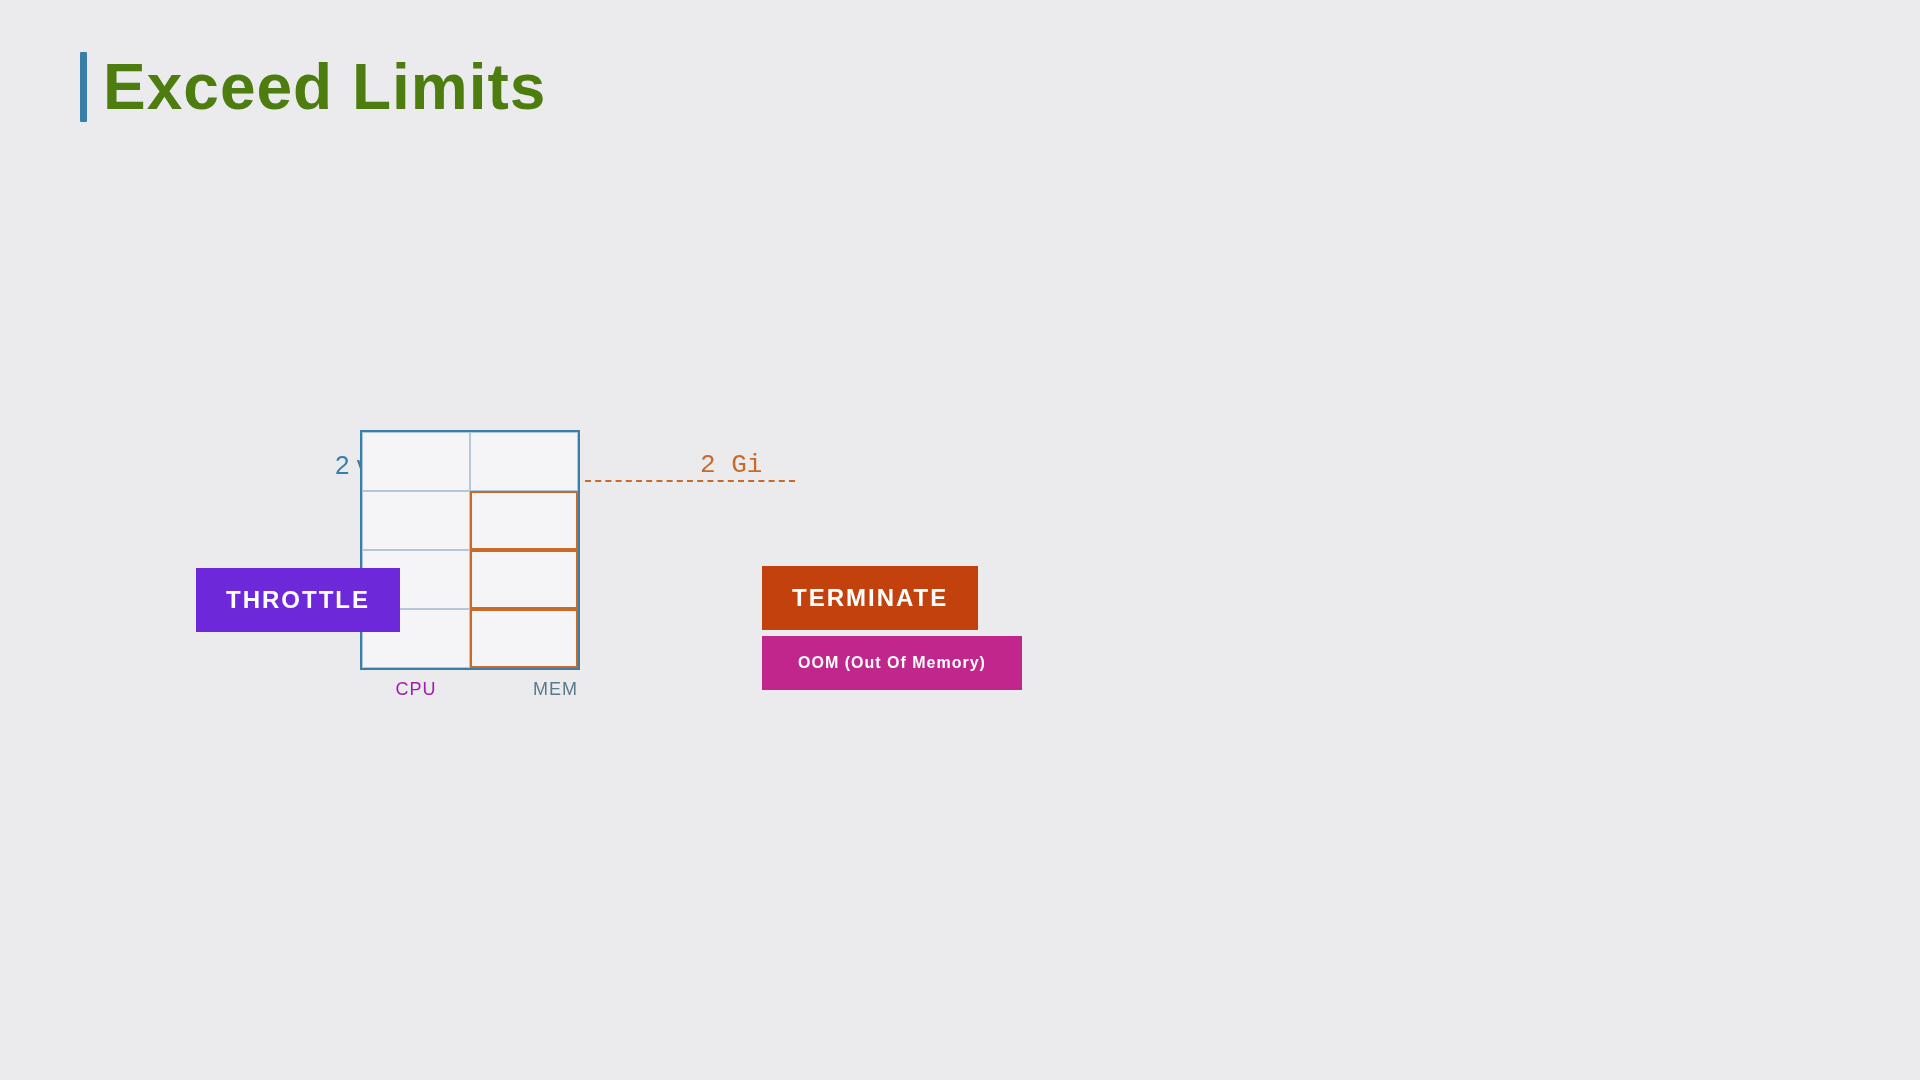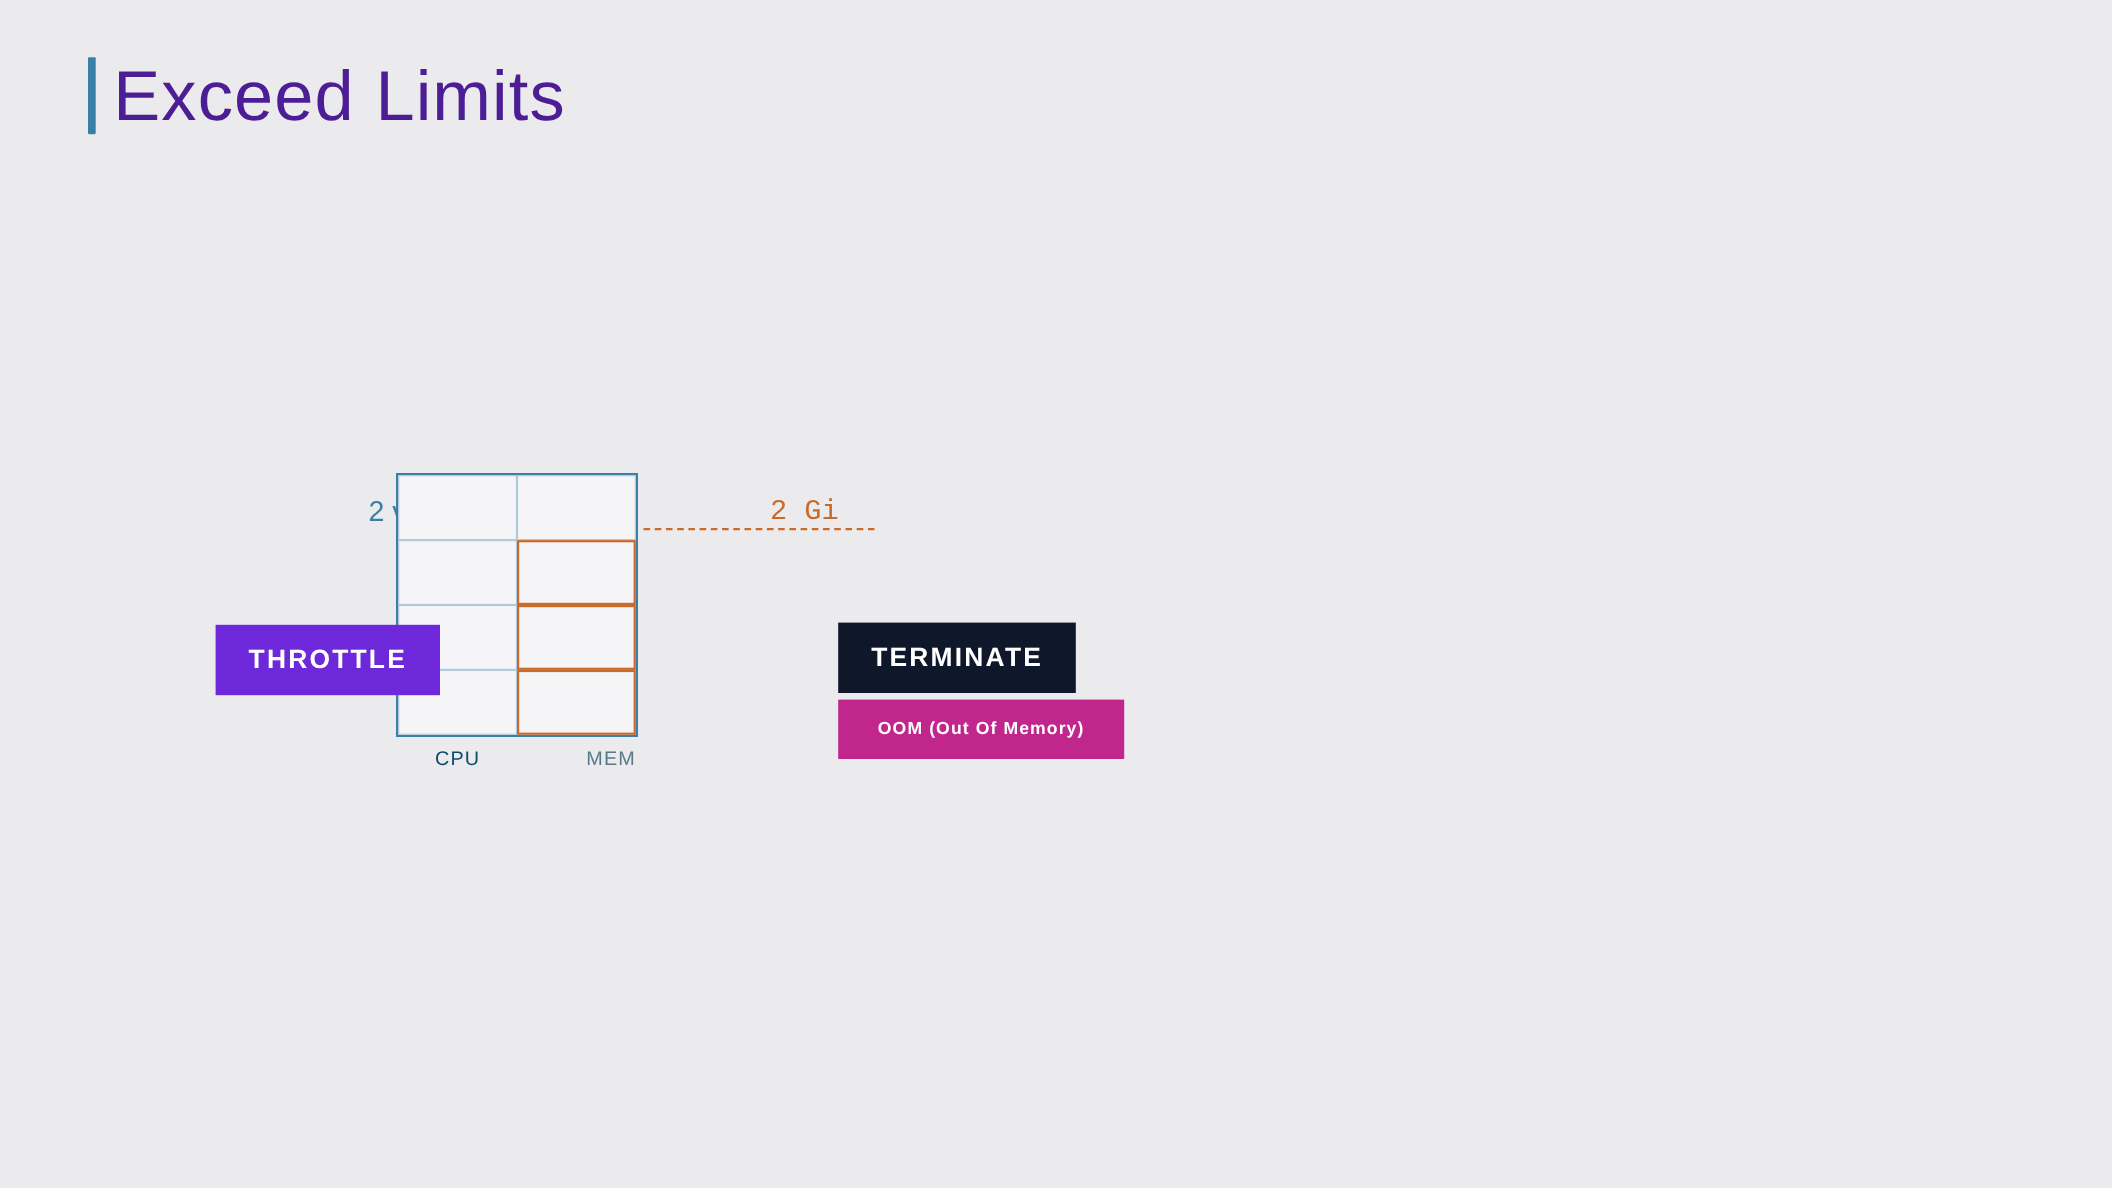--- a/index.html
+++ b/index.html
@@ -24,22 +24,22 @@
     .title-bar {
       width: 7px;
       height: 70px;
       background-color: #3a7fa8;
       margin-right: 16px;
       border-radius: 1px;
     }
 
     .page-title {
       font-size: 64px;
-      font-weight: 400;
-      color: #4c1d95;
+      font-weight: 700;
+      color: #4d7c0f;
       letter-spacing: 1px;
     }
 
     
     .diagram-area {
       position: absolute;
       top: 430px;
       left: 360px;
     }
 
@@ -63,21 +63,21 @@
       border: 2px solid #c96a2a;
     }
 
     .col-label-cpu {
       position: absolute;
       bottom: -32px;
       left: 0;
       width: 50%;
       text-align: center;
       font-size: 18px;
-      color: #0c4a6e;
+      color: #a21caf;
       letter-spacing: 1px;
     }
 
     .col-label-mem {
       position: absolute;
       bottom: -32px;
       left: 50%;
       width: 50%;
       text-align: right;
       font-size: 18px;
@@ -135,21 +135,21 @@
       border: none;
       letter-spacing: 2px;
       cursor: pointer;
     }
 
     
     .btn-terminate {
       position: absolute;
       top: 566px;
       left: 762px;
-      background-color: #0f172a;
+      background-color: #c2410c;
       color: white;
       font-size: 24px;
       font-weight: 700;
       padding: 18px 30px;
       border: none;
       letter-spacing: 2px;
       cursor: pointer;
     }
 
     

